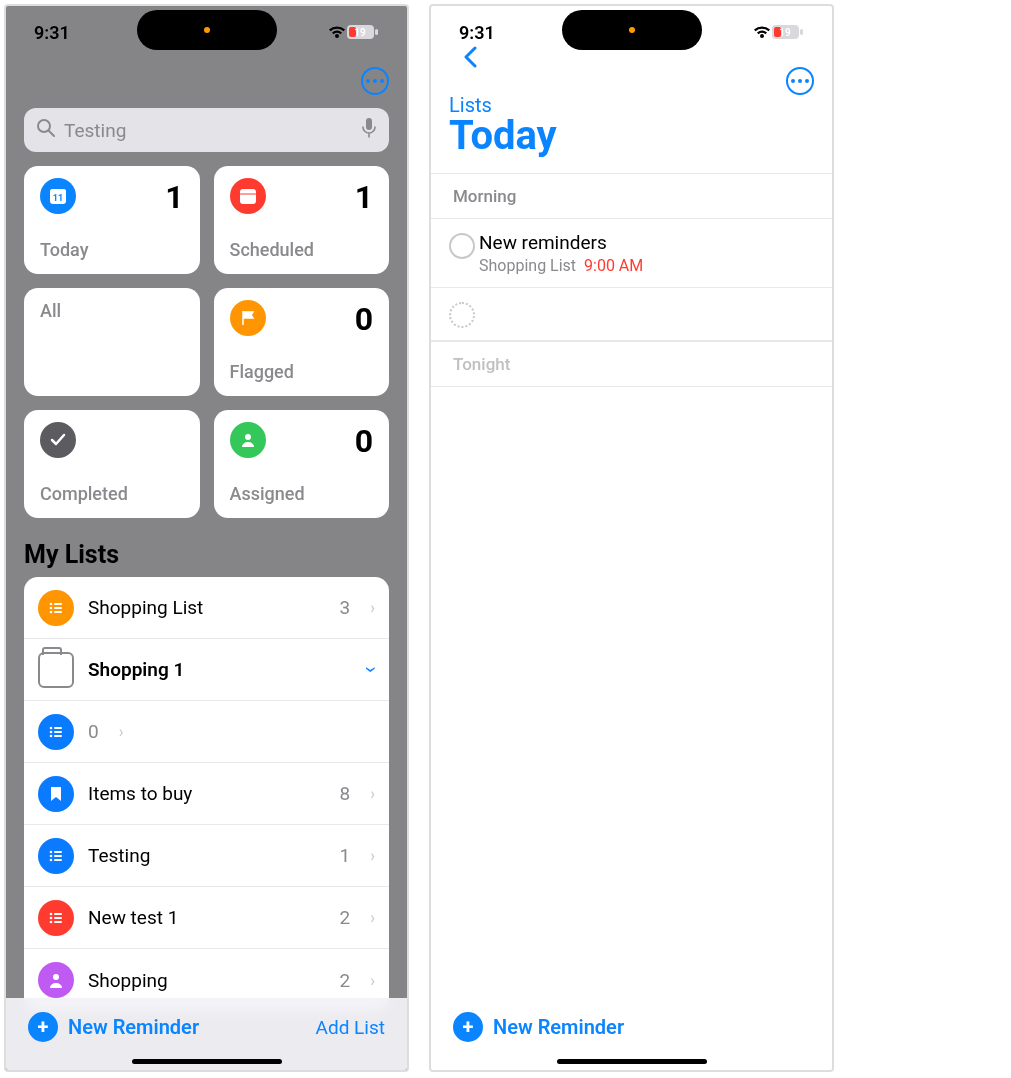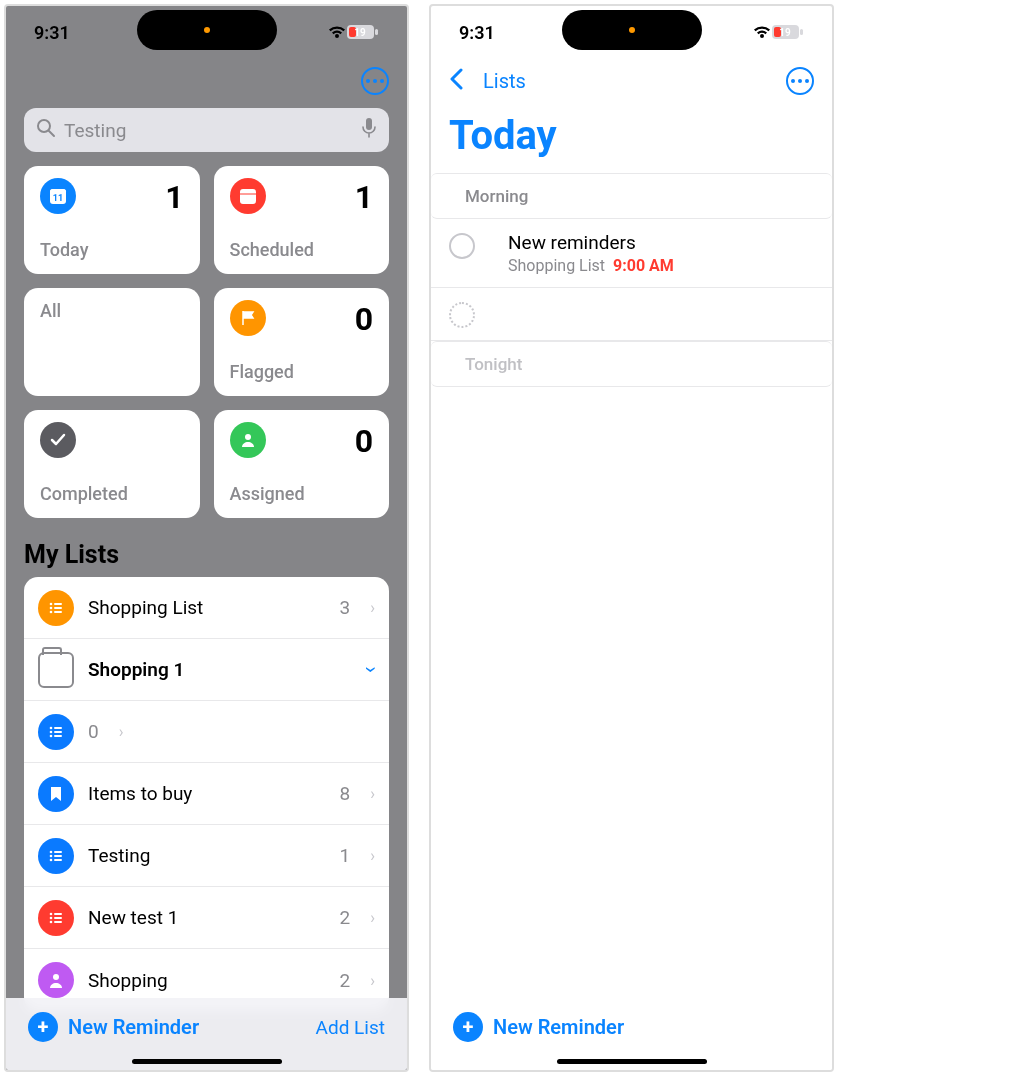--- a/index.html
+++ b/index.html
@@ -64,31 +64,31 @@
   
   .bottom-bar { position:absolute; bottom:0; left:0; right:0; height:72px; display:flex; align-items:center; justify-content:space-between; padding: 0 22px 14px; z-index:30; background: rgba(242,242,247,0.94); backdrop-filter: blur(6px); }
   .right-phone .bottom-bar { background: rgba(255,255,255,0.96); }
   .new-reminder { display:flex; align-items:center; gap:10px; color:#0a84ff; font-size:20px; font-weight:600; }
   .plus-circle { width:30px; height:30px; border-radius:50%; background:#0a84ff; color:#fff; display:flex; align-items:center; justify-content:center; font-size:20px; font-weight:700; }
   .add-list { color:#0a84ff; font-size:19px; }
   .home-indicator { position:absolute; bottom:6px; left:50%; transform:translateX(-50%); width:150px; height:5px; background:#000; border-radius:3px; z-index:31; }
 
   
   .nav-row.left-right { justify-content:space-between; padding: 0 18px; }
-  .back-btn { display:flex; align-items:center; gap:20px; color:#0a84ff; font-size:20px; }
+  .back-btn { display:flex; align-items:center; gap:20px; color:#0a84ff; font-size:20px;flex-direction:column; }
   .big-title { padding: 8px 18px 14px; font-size:40px; font-weight:700; color:#0a84ff; }
-  .section-header { padding: 12px 34px; font-size:17px; color:#8a8a8e; font-weight:500; border-top:1px solid #e8e8ea; border-bottom:1px solid #e8e8ea; background:#fff;border-radius:6px; }
+  .section-header { padding: 12px 22px; font-size:17px; color:#8a8a8e; font-weight:500; border-top:1px solid #e8e8ea; border-bottom:1px solid #e8e8ea; background:#fff; }
   .section-header.afternoon { color:#c0c0c4; }
-  .reminder-row { display:flex; padding: 12px 18px; gap:33px; border-bottom:1px solid #e8e8ea; align-items:flex-start; }
+  .reminder-row { display:flex; padding: 12px 18px; gap:4px; border-bottom:1px solid #e8e8ea; align-items:flex-start; }
   .check-circle { width:26px; height:26px; border:2px solid #c7c7cc; border-radius:50%; flex-shrink:0; margin-top:2px; }
   .check-circle.dotted { border:2px dotted #c7c7cc; }
   .reminder-body { flex:1; }
   .reminder-title { font-size:19px; }
   .reminder-meta { font-size:16px; color:#8a8a8e; margin-top:2px; }
-  .reminder-time { color:#ff3b30;font-weight:bold; }
+  .reminder-time { color:#ff3b30; }
   .right-content { flex:1; overflow:auto; }
 
   .left-content { flex:1; overflow:hidden; position:relative; }
 
 </style>
 </head>
 <body>
 
 <div class="wrapper">
 

